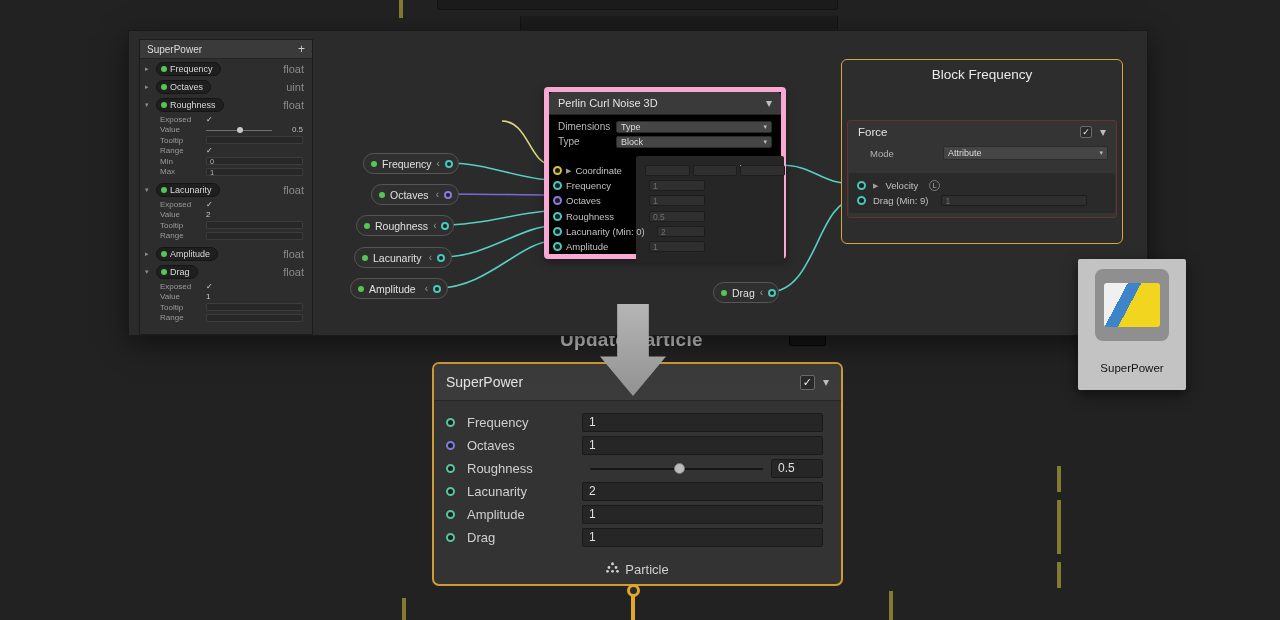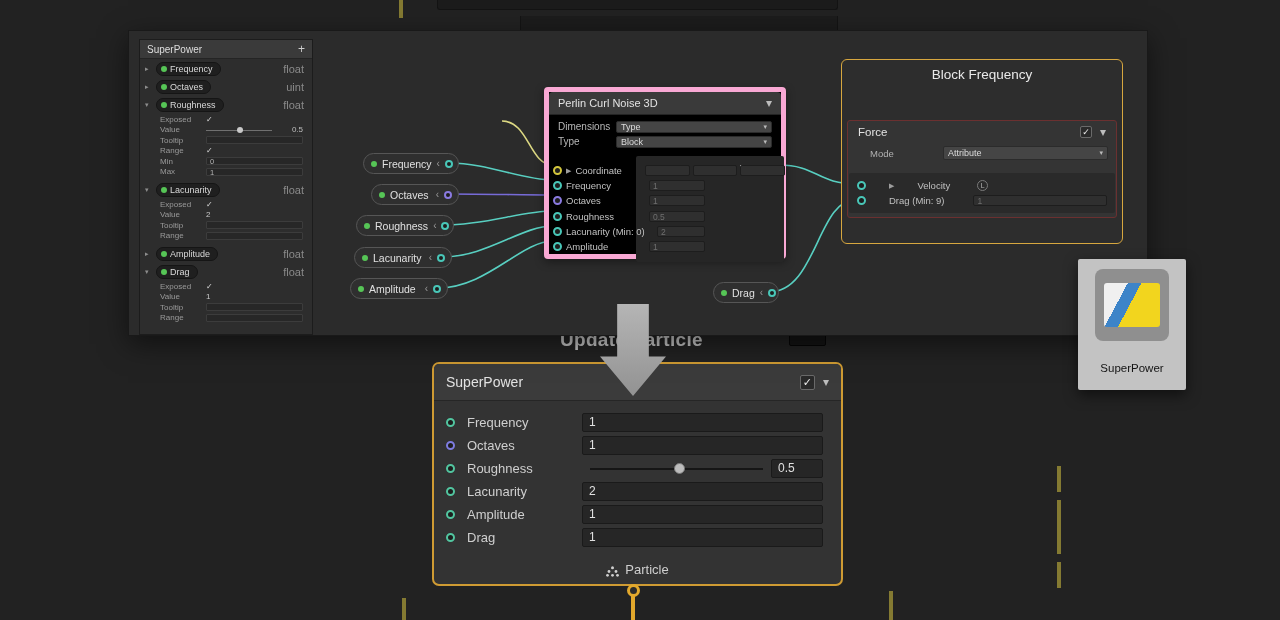--- a/index.html
+++ b/index.html
@@ -27,21 +27,21 @@
   .pf-row{display:flex;align-items:center;height:23px}
   .port{width:9px;height:9px;border-radius:50%;background:#1d1d1d;border:2px solid #52c6a0;flex:none}
   .port.p-uint{border-color:#7e7ce0}
   .port.p-yellow{border-color:#d3c63c}
   .pf-label{font-size:13px;color:#cfcfcf;margin-left:12px;width:100px}
   .pf-field{margin-left:auto;width:241px;height:19px;background:#262626;border:1px solid #1a1a1a;border-radius:2px;color:#e0e0e0;font-size:12px;line-height:17px;padding-left:6px}
   .pf-field.small{margin-left:4px;width:52px;flex:none}
   .pf-slider{margin-left:auto;width:181px;height:19px;position:relative;flex:none}
   .pf-slider .track{position:absolute;left:4px;right:4px;top:9px;height:2px;background:#161616}
   .pf-slider .handle{position:absolute;left:88px;top:4px;width:11px;height:11px;border-radius:50%;background:#bcbcbc;border:1px solid #7a7a7a}
-  .pf-footer{position:absolute;left:0;right:0;bottom:7px;display:flex;align-items:flex-end;justify-content:center;gap:6px;color:#cfcfcf;font-size:13px}
+  .pf-footer{position:absolute;left:0;right:0;bottom:7px;display:flex;align-items:flex-start;justify-content:center;gap:6px;color:#cfcfcf;font-size:13px}
 
   
   .overlay{position:absolute;left:128px;top:30px;width:1020px;height:306px;background:#2b2b2b;border:1px solid #191919;box-shadow:0 8px 26px rgba(0,0,0,.5);z-index:10}
   .wires{position:absolute;left:0;top:0;z-index:1;pointer-events:none}
   .wires path{fill:none;stroke-width:1.6;opacity:.95}
   .wy{stroke:#e6e287}.wc{stroke:#5bd8c9}.wp{stroke:#7b6fe2}
 
   
   .blackboard{position:absolute;left:10px;top:8px;width:174px;height:296px;background:#2d2d2d;border:1px solid #1c1c1c;z-index:2}
   .bb-header{height:19px;background:#3a3a3a;border-bottom:1px solid #242424;display:flex;align-items:center;padding:0 7px;color:#dedede;font-size:10px}
@@ -97,21 +97,21 @@
   .bsg-row{display:flex;align-items:center;margin:9px 14px 0 26px;gap:10px}
   .bsg-label{color:#b2b2b2;font-size:9.5px;white-space:nowrap}
   .bsg-row .bsg-label{width:89px;flex:none}
   .dropdown.tall{height:14px}
   .force{position:absolute;left:5px;top:60px;width:270px;height:98px;background:#343434;border:1px solid #6b3030;border-radius:3px}
   .force-header{height:22px;display:flex;align-items:center;padding:0 10px;color:#e2e2e2;font-size:11.5px;gap:8px}
   .force-header .checkbox{margin-left:auto;width:12px;height:12px;font-size:9px}
   .force-row{display:flex;align-items:center;margin:3px 8px 12px 22px;gap:5px}
   .force-row .bsg-label{width:68px;flex:none}
   .force-ports{position:absolute;left:1px;right:1px;top:52px;bottom:4px;background:#2a2a2a;border-radius:2px;padding:5px 8px}
-  .fp-row{display:flex;align-items:center;height:15px;gap:23px}
+  .fp-row{display:flex;align-items:center;height:15px;gap:7px}
   .fp-label{color:#c0c0c0;font-size:9.5px;white-space:nowrap}
   .lod{width:11px;height:11px;border:1px solid #7a7a7a;border-radius:50%;color:#b5b5b5;font-size:7px;display:flex;align-items:center;justify-content:center;margin-left:4px;font-style:normal}
   .fp-row .vfield{width:146px;margin-left:6px}
 
   
   .big-arrow{position:absolute;left:600px;top:304px;width:66px;height:92px;background:linear-gradient(180deg,#b5b5b5,#929292);clip-path:polygon(26% 0,74% 0,74% 57%,100% 57%,50% 100%,0 57%,26% 57%);z-index:40;filter:drop-shadow(0 2px 3px rgba(0,0,0,.45))}
 
   
   .asset-card{position:absolute;left:1078px;top:259px;width:108px;height:131px;background:#c3c3c3;border-radius:2px;box-shadow:0 5px 14px rgba(0,0,0,.55);z-index:50}
   .ac-icon{position:absolute;left:17px;top:10px;width:74px;height:72px;background:#8f8f8f;border-radius:8px}

